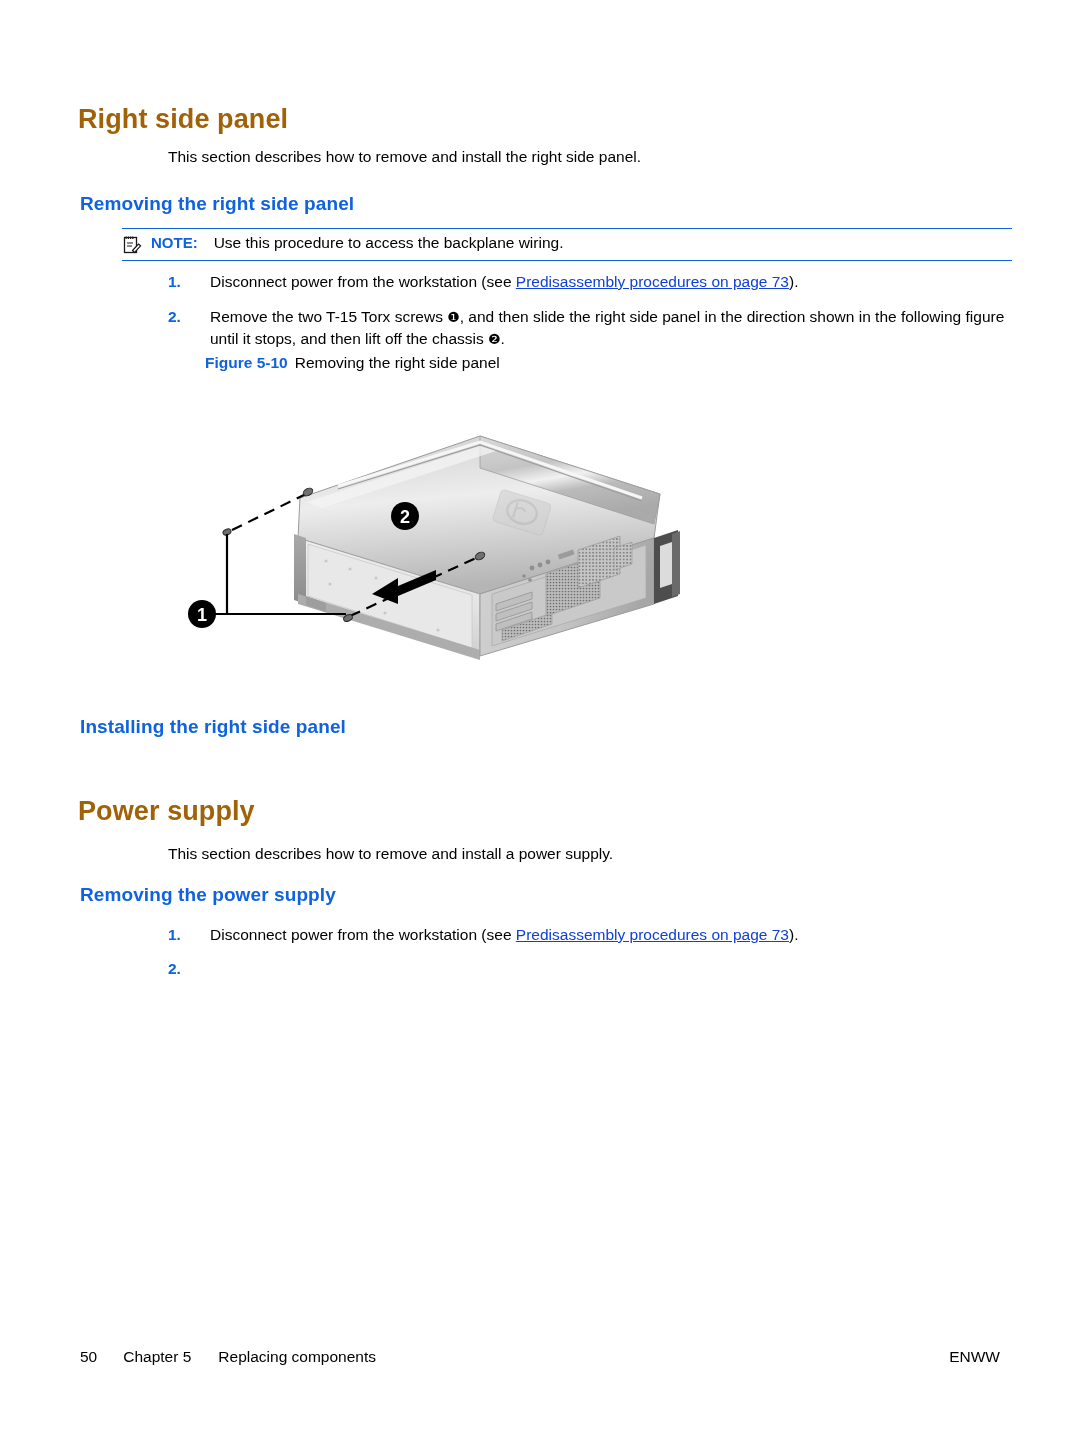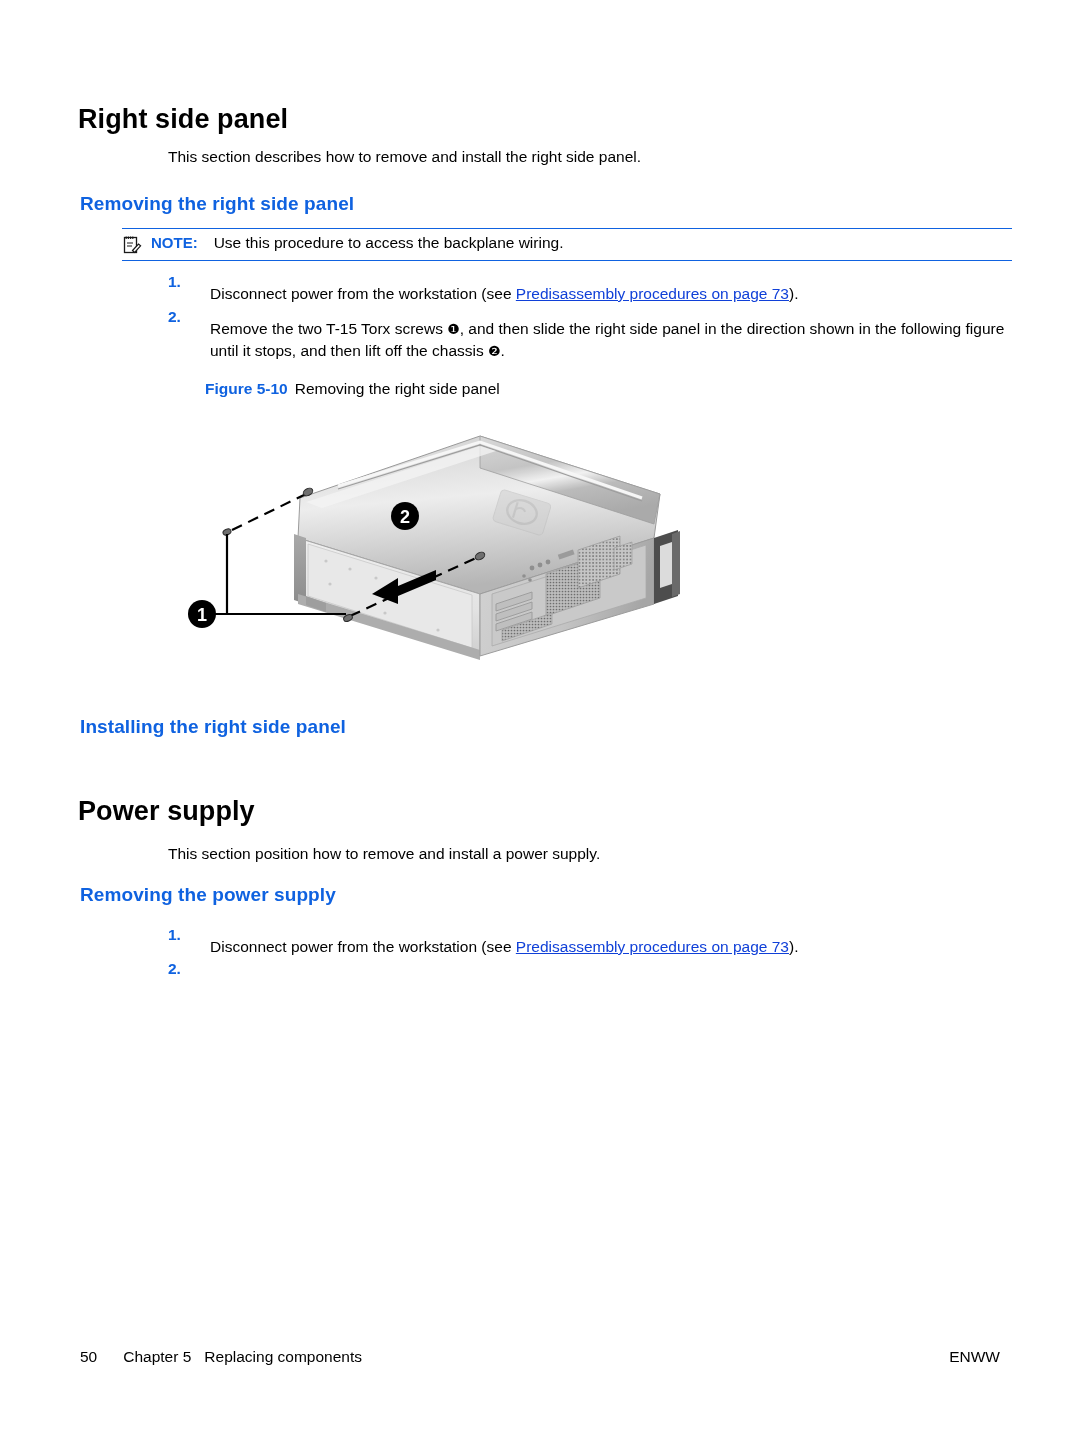--- a/index.html
+++ b/index.html
@@ -22,21 +22,21 @@
     box-sizing: border-box;
     padding: 0;
   }
 
   
   .h1 {
     position: absolute;
     left: 78px;
     font-size: 27px;
     font-weight: bold;
-    color: #000000;
+    color: #a16207;
     letter-spacing: 0.1px;
     white-space: nowrap;
   }
   .h2 {
     position: absolute;
     left: 80px;
     font-size: 19px;
     font-weight: bold;
     color: #0f62e0;
     letter-spacing: 0.1px;
@@ -91,21 +91,20 @@
   }
   .step-num {
     width: 42px;
     flex: 0 0 42px;
     font-weight: bold;
     color: #0f62e0;
     font-size: 15.5px;
   }
   .step-body {
     color: #000;
-    margin-top: 12px;
   }
   a.docref {
     color: #1040d8;
     text-decoration: underline;
   }
   .cnum {
     font-family: "DejaVu Sans", sans-serif;
     font-size: 14px;
     vertical-align: baseline;
   }
@@ -139,21 +138,21 @@
     right: 80px;
     top: 1348px;
     display: flex;
     justify-content: space-between;
     align-items: baseline;
     font-size: 15.5px;
     color: #000;
   }
   .footer-left { display: flex; align-items: baseline; }
   .footer-pageno { margin-right: 26px; }
-  .footer-chapter { margin-right: 13px; }
+  .footer-chapter { margin-right: 27px; }
 </style>
 </head>
 <body>
 
 <div class="page">
 
   <div class="h1" style="top:104px;">Right side panel</div>
 
   <div class="body-para" style="top:146px;">This section describes how to remove and install the right side panel.</div>
 
@@ -185,21 +184,21 @@
   </div>
 
   <div class="step" style="top:306px; left:168px; width:850px;">
     <span class="step-num">2.</span>
     <span class="step-body">
       <span>Remove the two T-15 Torx screws </span><span class="cnum">❶</span><span>, and then slide the right side panel in the direction shown in</span>
       <span>the following figure until it stops, and then lift off the chassis </span><span class="cnum">❷</span><span>.</span>
     </span>
   </div>
 
-  <div class="figcap" style="top:380px;text-align:center;">
+  <div class="figcap" style="top:354px;text-align:center;">
     <b>Figure 5-10</b><span>Removing the right side panel</span>
   </div>
 
   <div class="figure-wrap">
     <svg viewBox="0 0 560 300" width="560" height="300">
       <defs>
         <linearGradient id="topPanel" x1="0" y1="0" x2="0.35" y2="1">
           <stop offset="0%" stop-color="#d9d9d9"></stop>
           <stop offset="38%" stop-color="#c3c3c3"></stop>
           <stop offset="55%" stop-color="#f2f2f2"></stop>
@@ -329,21 +328,21 @@
         <text x="22" y="223" font-family="'Liberation Sans', sans-serif" font-size="18" font-weight="bold" fill="#ffffff" text-anchor="middle">1</text>
       </g>
     </svg>
   </div>
 
   <div class="h2" style="top:716px;">Installing the right side panel</div>
 
 
   <div class="h1" style="top:796px;">Power supply</div>
 
-  <div class="body-para" style="top:843px;">This section position how to remove and install a power supply.</div>
+  <div class="body-para" style="top:843px;">This section describes how to remove and install a power supply.</div>
 
   <div class="h2" style="top:884px;">Removing the power supply</div>
 
   <div class="step" style="top:924px; left:168px; width:860px;">
     <span class="step-num">1.</span>
     <span class="step-body">
       <span>Disconnect power from the workstation (see </span><a class="docref" href="#">Predisassembly procedures on page 73</a><span>).</span>
     </span>
   </div>
 

